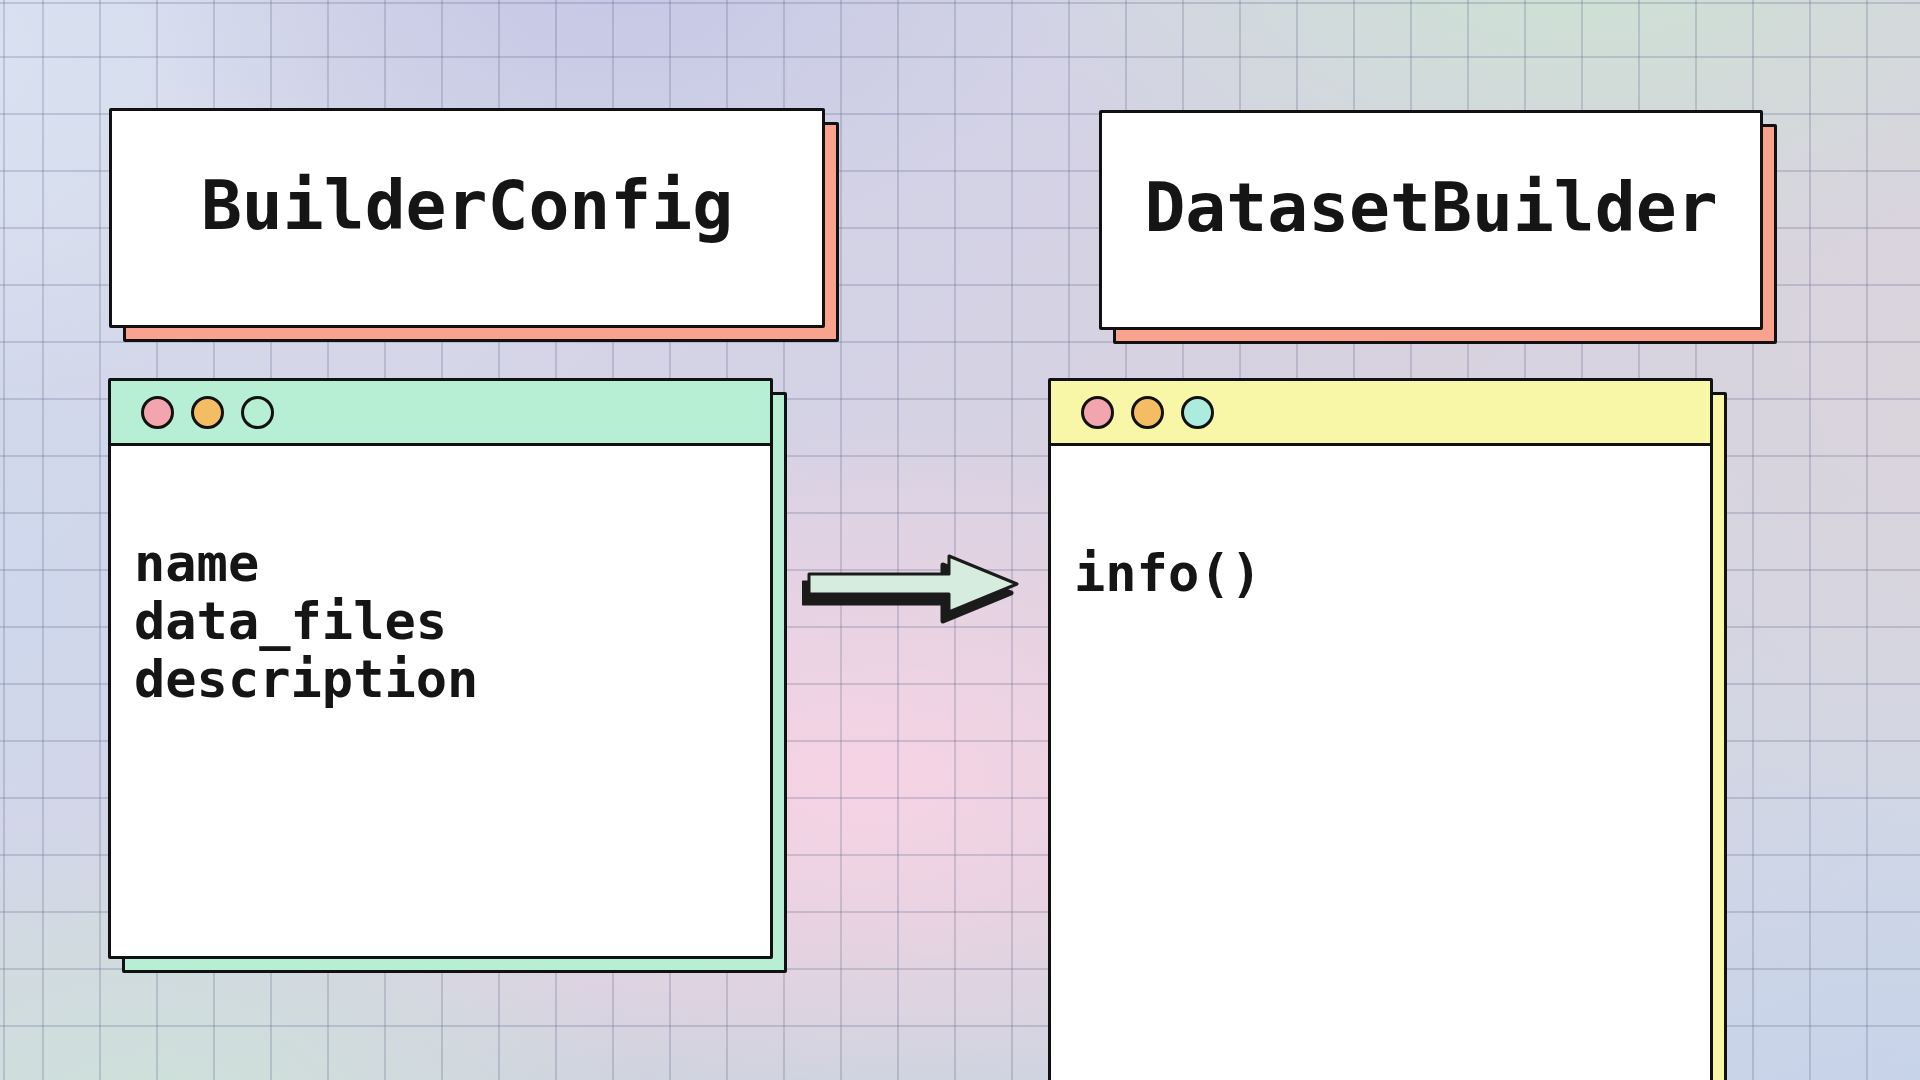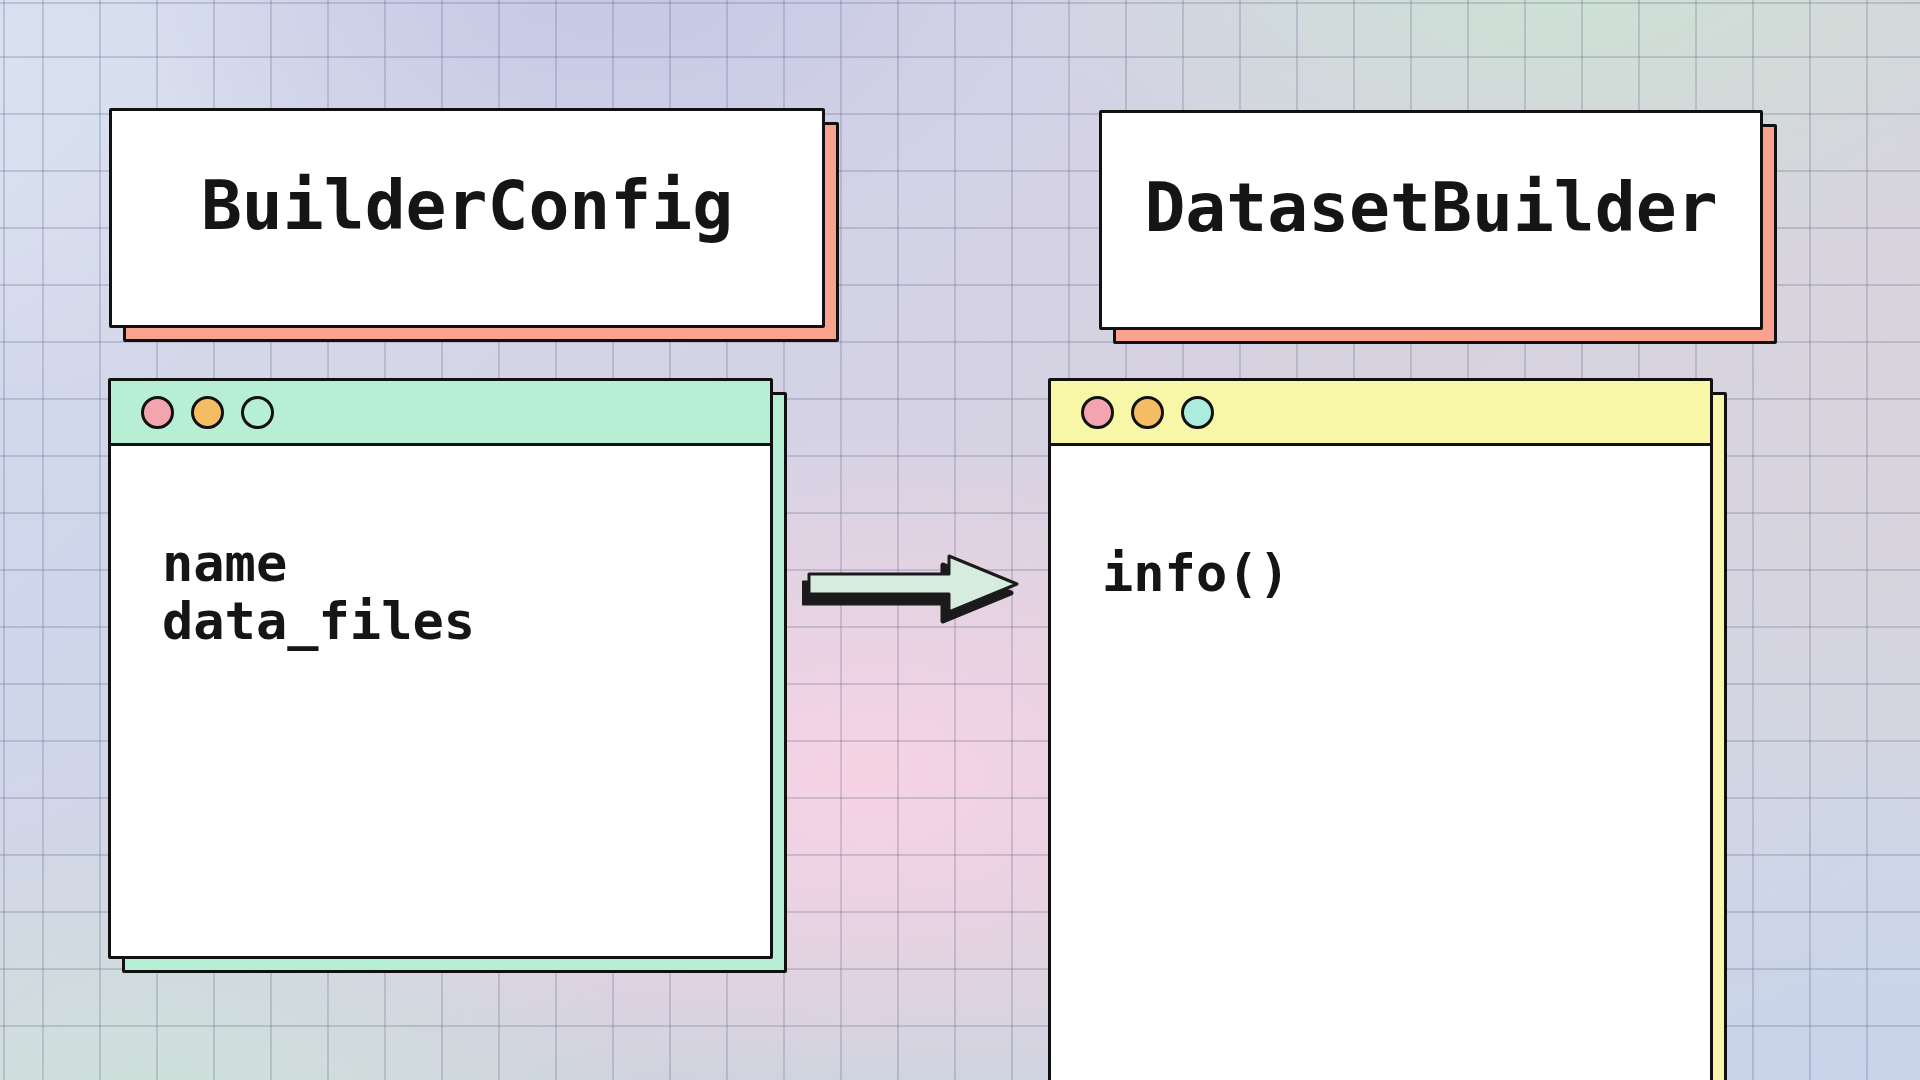--- a/index.html
+++ b/index.html
@@ -84,21 +84,21 @@
     border: 3px solid #111;
     box-sizing: content-box;
   }
   .dot-pink   { background: #F2A5AF; }
   .dot-orange { background: #F4BC63; }
   .dot-hollow { background: transparent; }
   .dot-cyan   { background: #ABECDE; }
   .window-body {
     flex: 1;
     background: #ffffff;
-    padding: 88px 0 0 51px;
+    padding: 88px 0 0 23px;
   }
   .window-body.right-pad { padding-top: 98px; }
   .code-line {
     font-size: 52px;
     line-height: 58px;
     font-weight: bold;
     color: #151515;
     white-space: nowrap;
   }
   .flow-arrow {
@@ -131,20 +131,21 @@
     <div class="card-shadow shadow-mint"></div>
     <div class="card window-card">
       <div class="window-header header-mint">
         <span class="dot dot-pink"></span>
         <span class="dot dot-orange"></span>
         <span class="dot dot-hollow"></span>
       </div>
       <div class="window-body">
         <div class="code-line">name</div>
         <div class="code-line">data_files</div>
+        <div class="code-line">description</div>
       </div>
     </div>
   </div>
 
   <div class="card-wrap" style="left:1048px; top:378px; width:665px; height:743px;">
     <div class="card-shadow shadow-yellow"></div>
     <div class="card window-card">
       <div class="window-header header-yellow">
         <span class="dot dot-pink"></span>
         <span class="dot dot-orange"></span>

